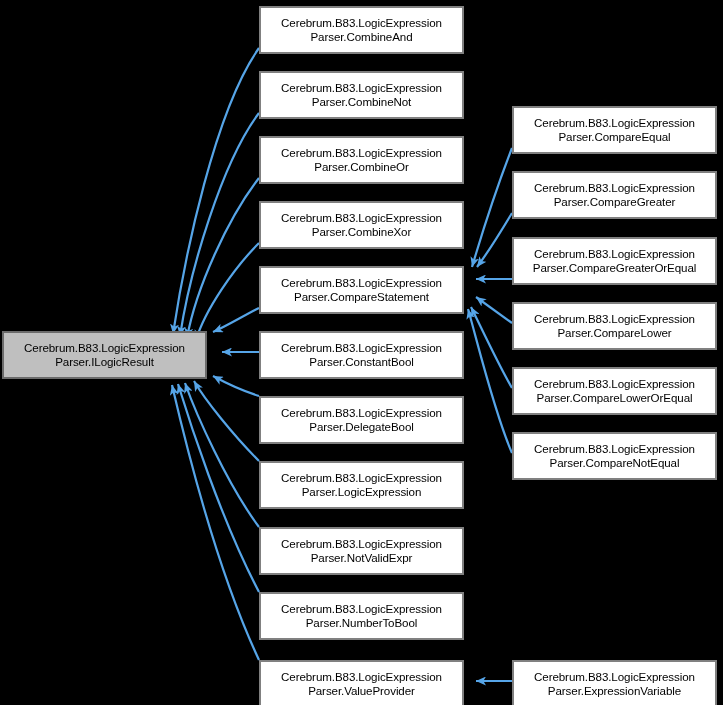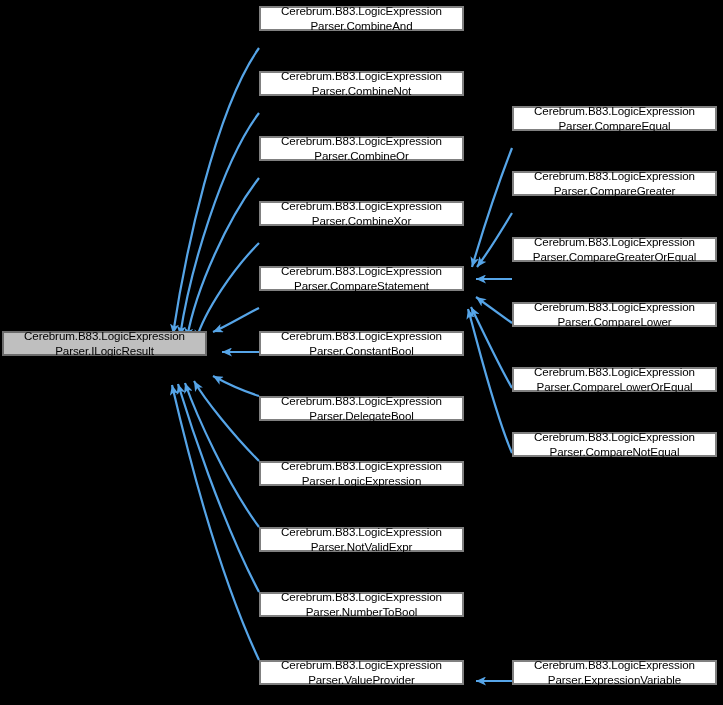--- a/index.html
+++ b/index.html
@@ -20,21 +20,21 @@
     left: 0;
     top: 0;
     width: 723px;
     height: 705px;
     pointer-events: none;
   }
   .node {
     position: absolute;
     box-sizing: border-box;
     width: 205px;
-    height: 25px;
+    height: 48px;
     border: 2px solid #808080;
     background: #ffffff;
     color: #000000;
     display: flex;
     align-items: center;
     justify-content: center;
     text-align: center;
     font-size: 11.6px;
     line-height: 14.5px;
     letter-spacing: -0.1px;

